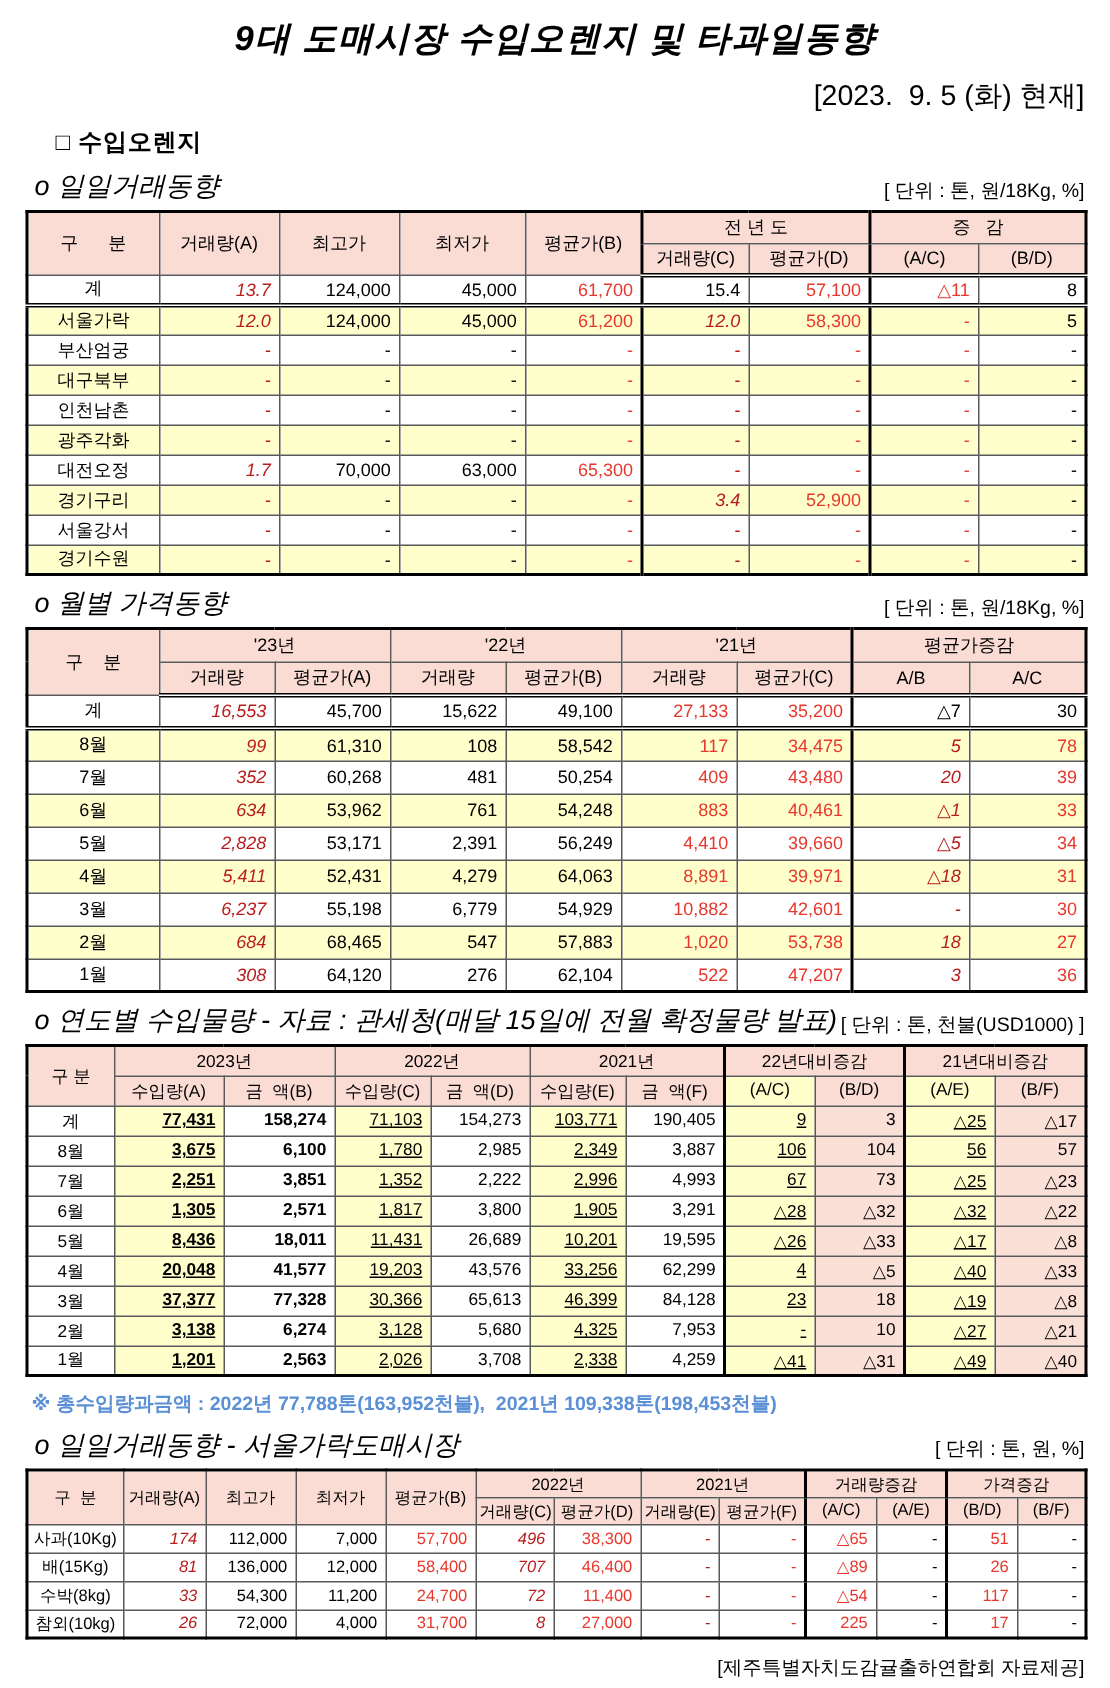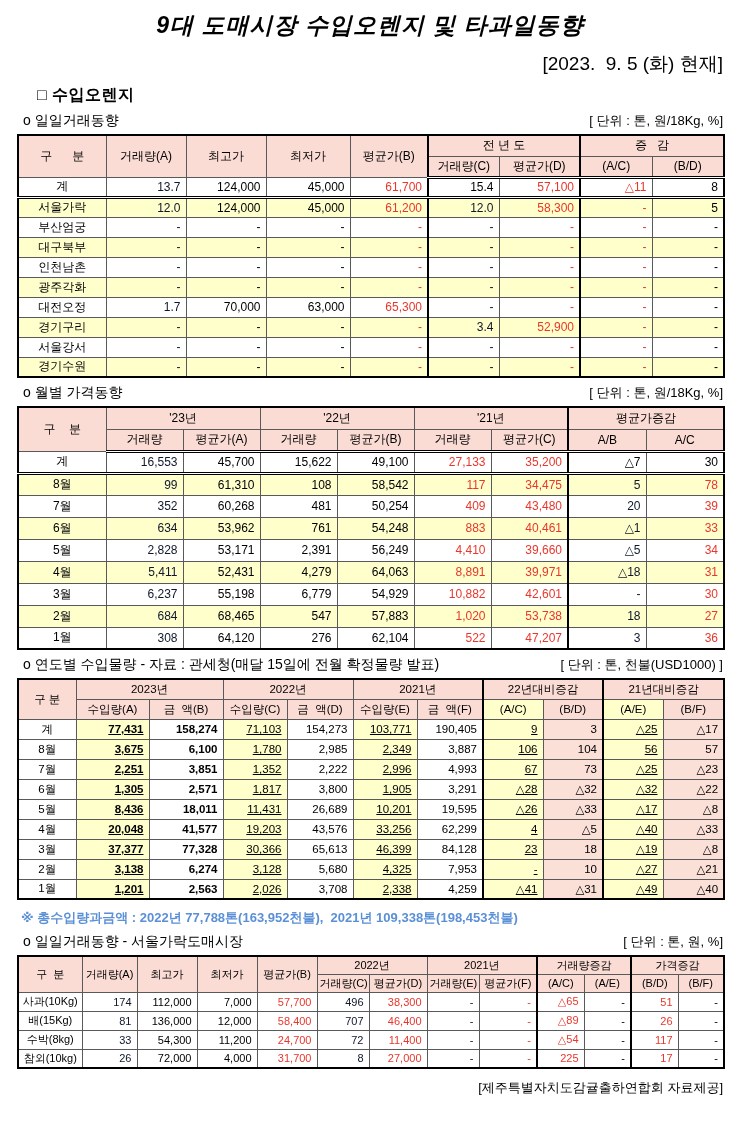--- a/index.html
+++ b/index.html
@@ -7,39 +7,39 @@
     width:740px; height:1125px; box-sizing:border-box;
     padding:6px 17px 0 17px;
     font-family:"Liberation Sans","DejaVu Sans",sans-serif;
     color:#000; background:#fff; overflow:hidden;
   }
   .title { text-align:center; font-size:23px; font-weight:bold; letter-spacing:1px; margin-top:4px;font-style:italic; }
   .asof  { text-align:right; font-size:19px; margin-top:10px; }
   .sect  { font-size:16px; font-weight:bold; margin-top:8px; letter-spacing:0.5px;padding-left:20px; }
   .subrow{ display:flex; justify-content:space-between; align-items:flex-end; margin:6px 0 4px 6px; }
   .subrow.gap { }
-  .sub   { font-size:14px; }
+  .sub   { font-size:18px;font-style:italic; }
   .unit  { font-size:13px; }
 
   table.tbl { width:706px; border-collapse:collapse; table-layout:fixed;
               border:2px solid #000; font-size:12px; }
   .tbl th, .tbl td { border:1px solid #595959; padding:0 2px; overflow:hidden; white-space:nowrap; }
   .tbl th { background:#FADCD4; font-weight:normal; text-align:center; }
   .tbl td.v   { text-align:right; padding-right:5px; }
   .tbl td.lbl { text-align:center; }
   .thickL { border-left:2px solid #000 !important; }
   .dotL   { border-left:1px dotted #999 !important; }
   .dotB   { border-bottom:1px dotted #999 !important; }
   .hy     { background:#FFFFCC !important; }
   .hd-dbl thead tr:last-child th { border-bottom:3px double #000; }
   tr.total td { border-bottom:3px double #000; }
   tr.stripe td { background:#FFFFCC; }
   td.bg-y { background:#FFFFCC;text-decoration:underline; }
   td.bg-p { background:#FBE0D8; }
-  .c-b { color:#0f172a; }
+  .c-b { color:#b91c1c;font-style:italic; }
   .c-r { color:#E8372C; }
   .c-k { color:#000; }
   .c-s { color:#000; font-weight:bold; }
 
   #t1 thead tr { height:21px; } #t1 tbody tr { height:20px; }
   #t2 thead tr { height:22px; } #t2 tbody tr { height:22px; }
   #t3 { font-size:11.5px; } #t3 thead tr { height:20px; } #t3 tbody tr { height:20px; }
   #t4 { font-size:11px; }   #t4 thead tr { height:18px; } #t4 tbody tr { height:19px; }
 
   .note   { color:#5B8FD6; font-weight:bold; font-size:13px; margin:9px 0 0 4px; }

